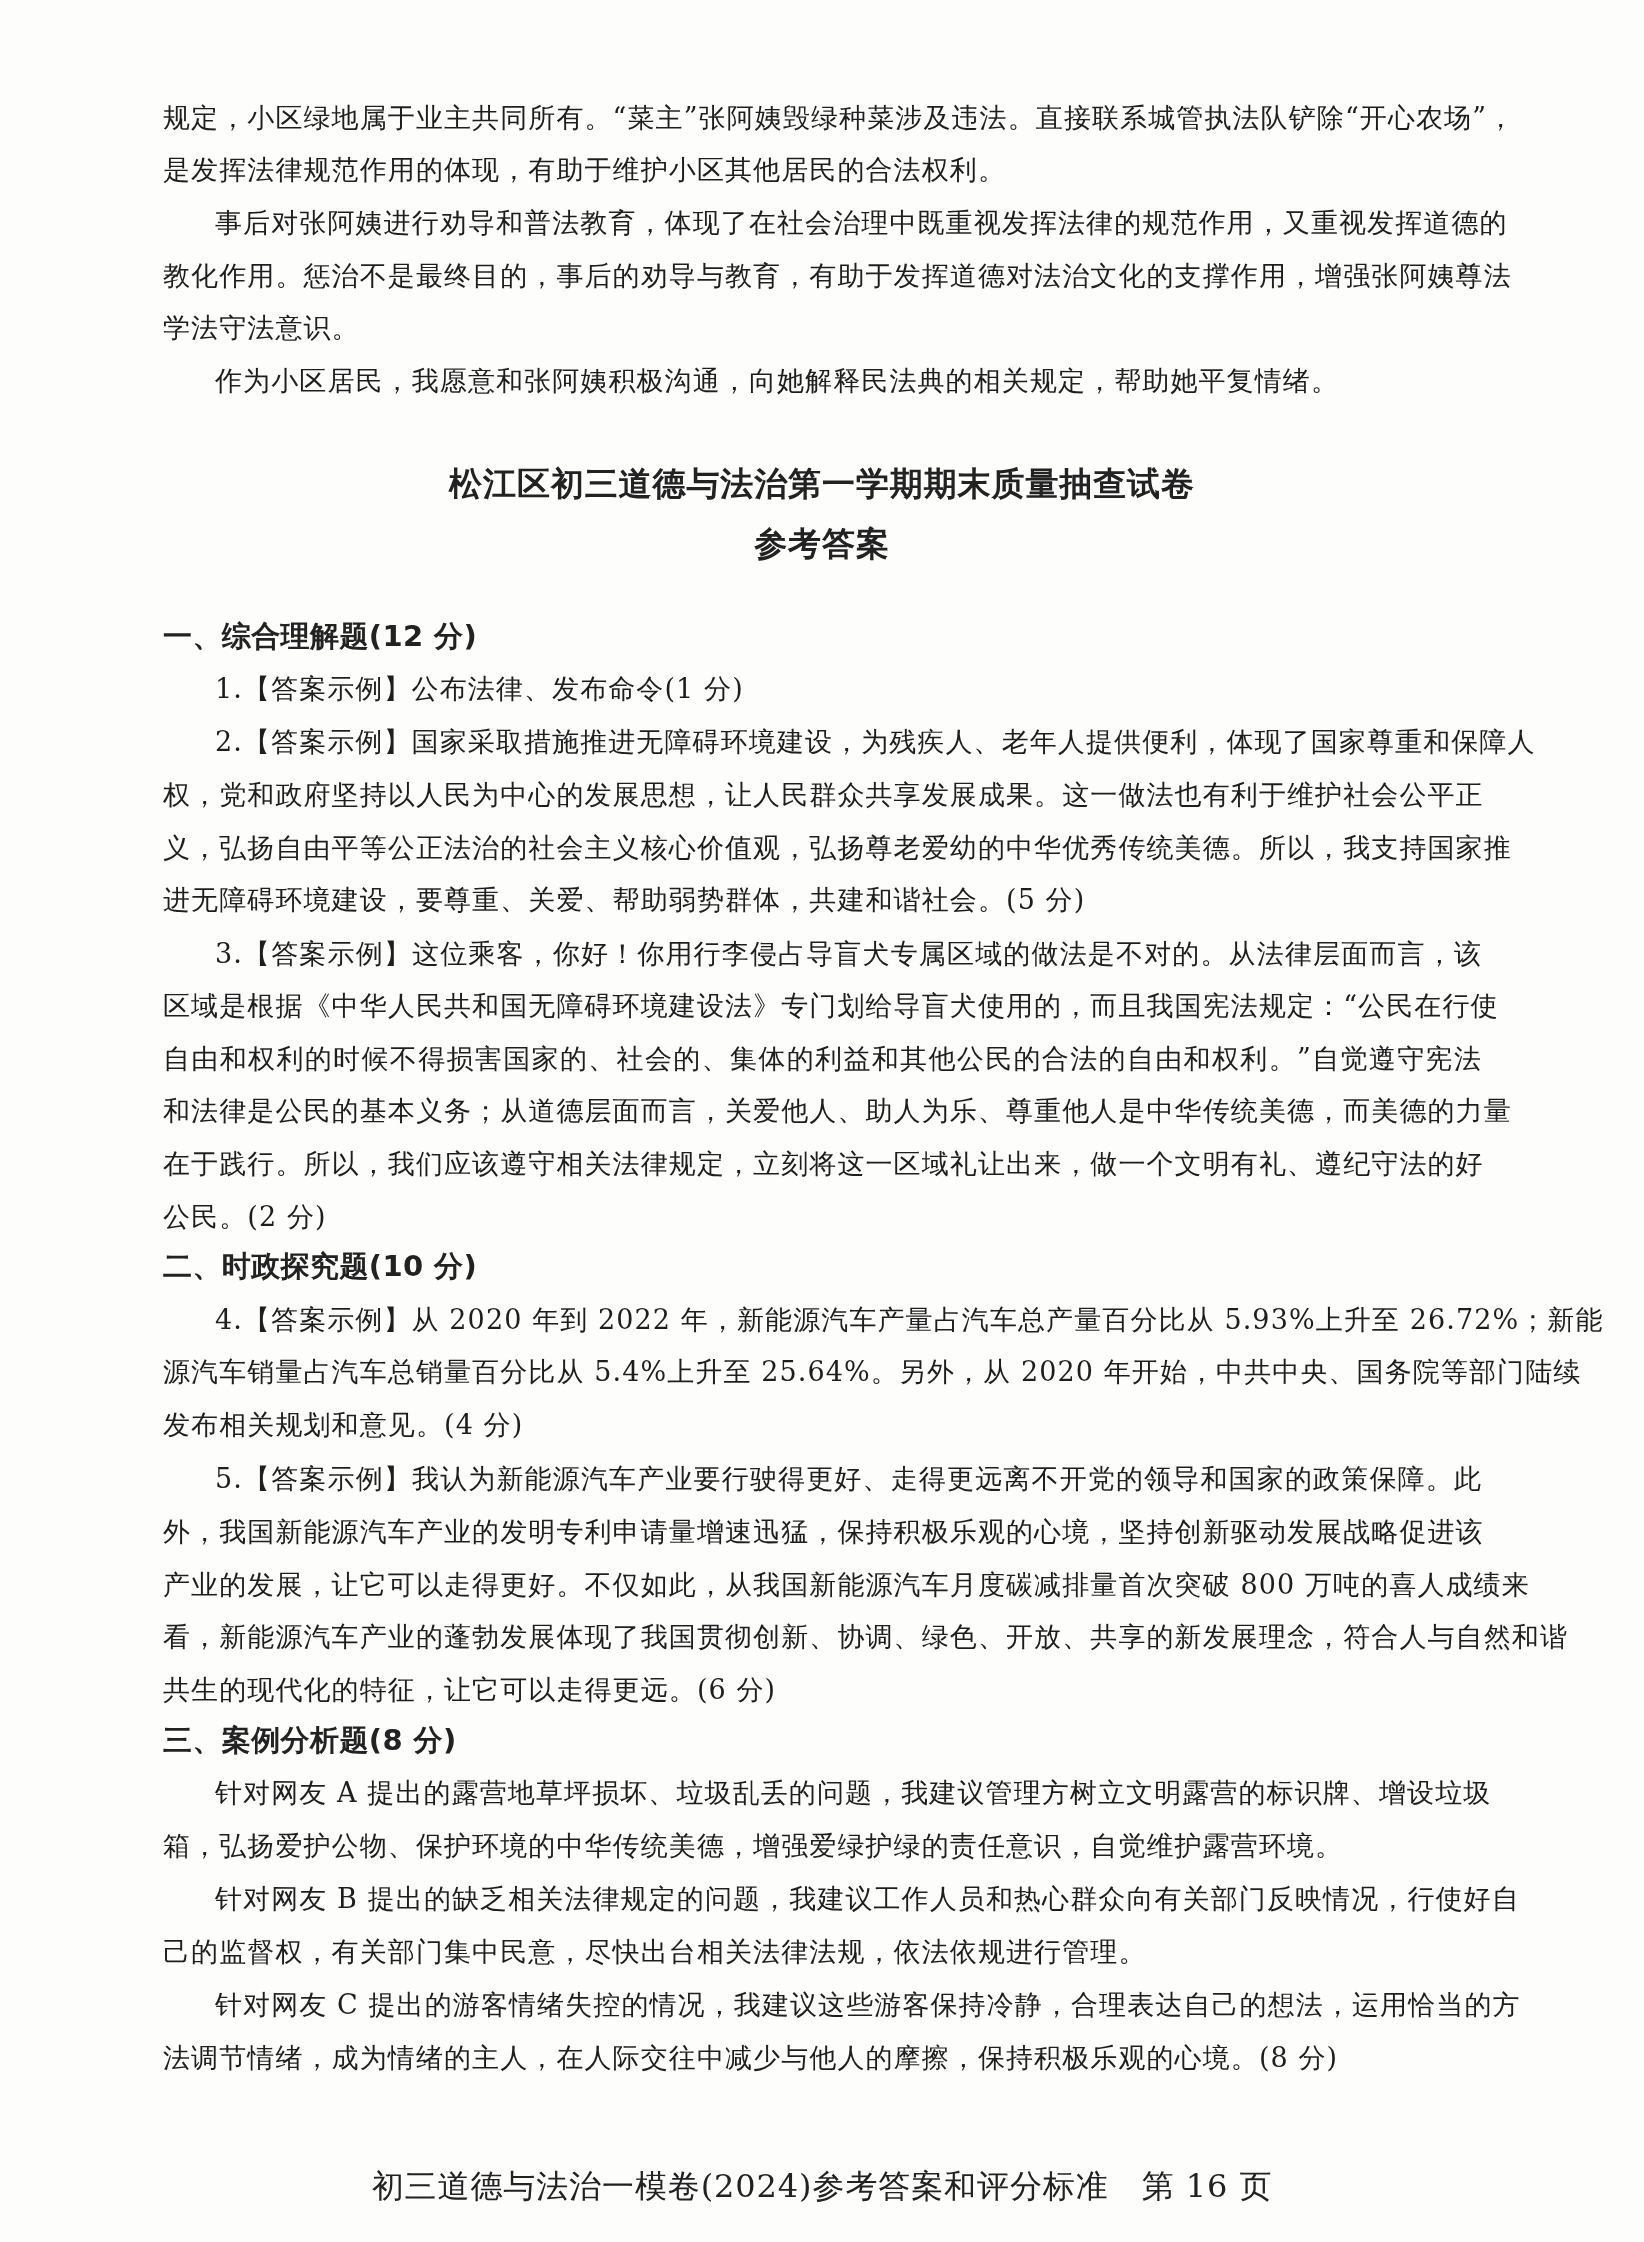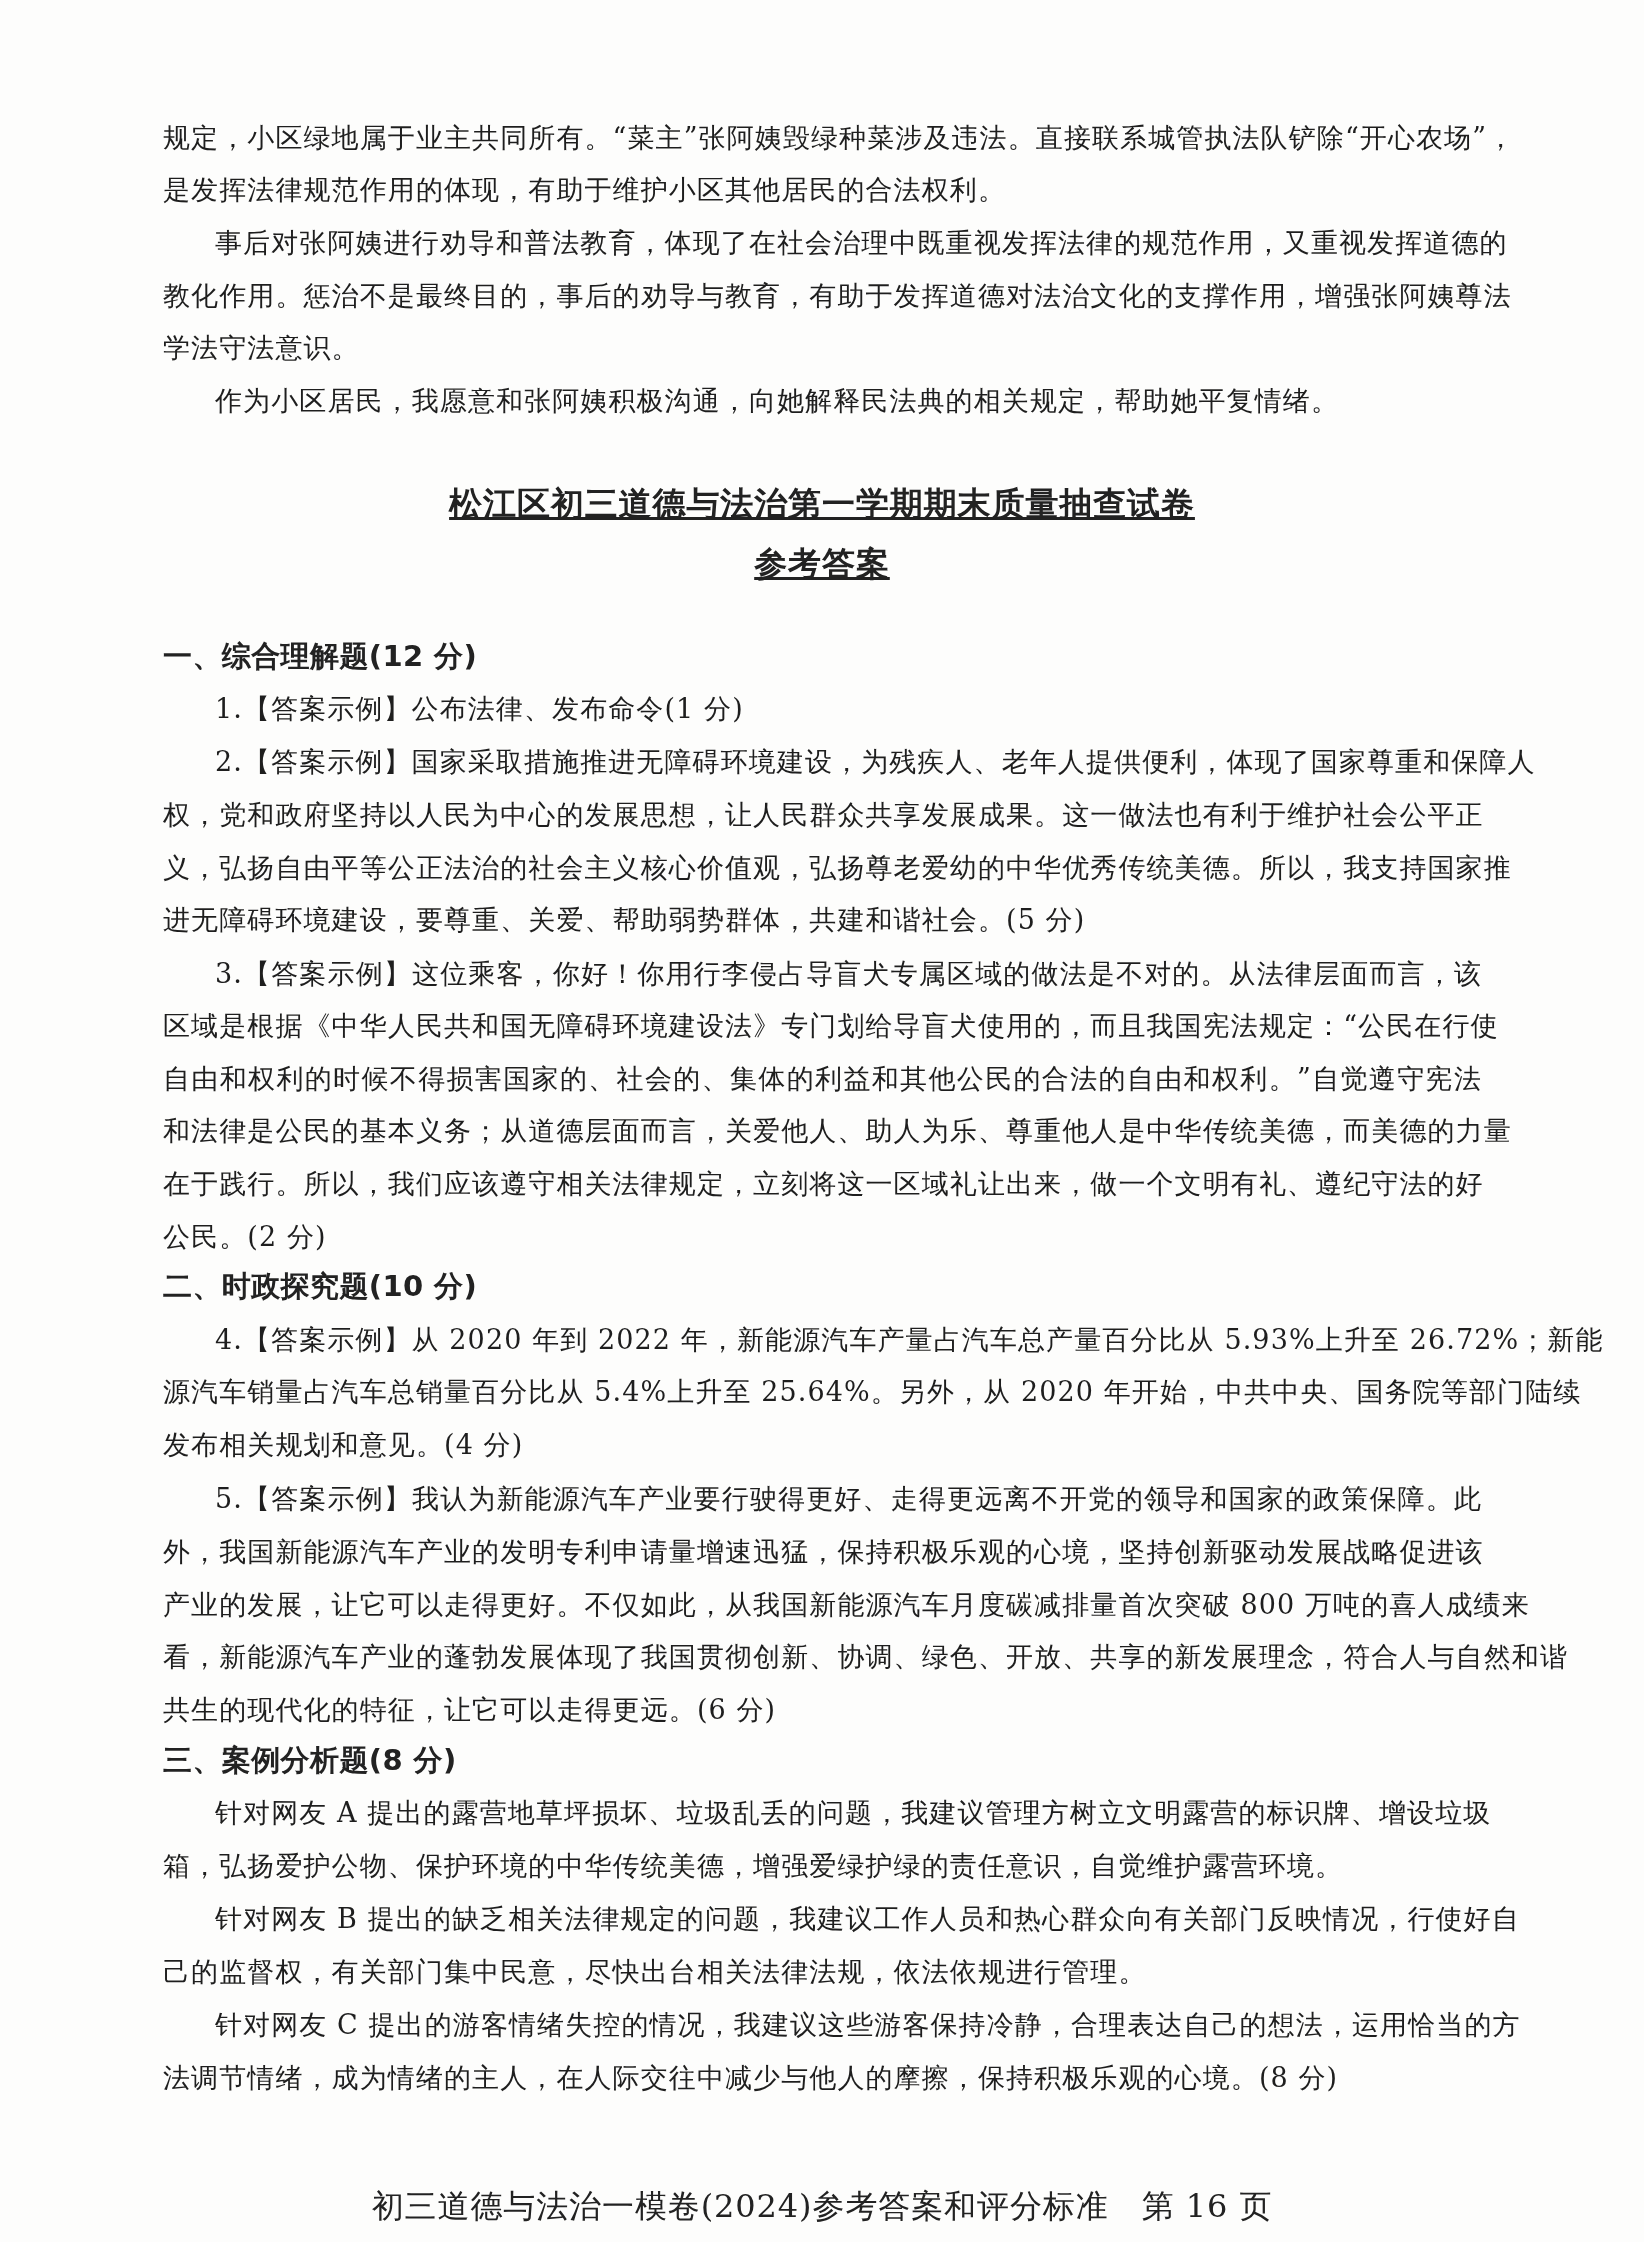--- a/index.html
+++ b/index.html
@@ -1,34 +1,34 @@
 <!DOCTYPE html>
 <html style="font-size:14.3px"><head>
 <meta charset="utf-8">
 <style>
   html, body { margin: 0; padding: 0; }
   body {
     width: 1644px; height: 2243px; background: #fdfdfc; position: relative; overflow: hidden;
     font-family: "DejaVu Serif", "Liberation Serif", serif; color: #1e1e1e;
   }
-  .page { position: absolute; left: 0; top: 0; width: 1644px; height: 2096px; margin-top: 20px; }
+  .page { position: absolute; left: 0; top: 0; width: 1644px; height: 2096px; }
   .line {
     position: absolute; left: 163px; width: 1319px; font-size: 27px; line-height: 36px;
     white-space: nowrap; letter-spacing: 1.1px; text-align: justify; text-align-last: justify;
   }
   .line.last { text-align-last: left; }
   .indent { left: 215px; width: 1267px; }
   .heading {
     position: absolute; left: 163px; font-family: "DejaVu Sans", "Liberation Sans", sans-serif;
     font-weight: bold; font-size: 29px; line-height: 36px; color: #222; letter-spacing: 0.4px;
   }
   .title {
     position: absolute; left: 0; width: 1644px; text-align: center;
     font-family: "DejaVu Sans", "Liberation Sans", sans-serif; font-weight: bold; color: #222;
-    font-size: 33px; letter-spacing: 0.9px; text-decoration: underline;
+    font-size: 33px; letter-spacing: 0.9px;
   }
   .footer {
     position: absolute; left: 0; width: 1644px; text-align: center; font-size: 32px; color: #222;
     letter-spacing: 0.9px;
   }
 </style>
 </head>
 <body>
 
 <div class="page">

